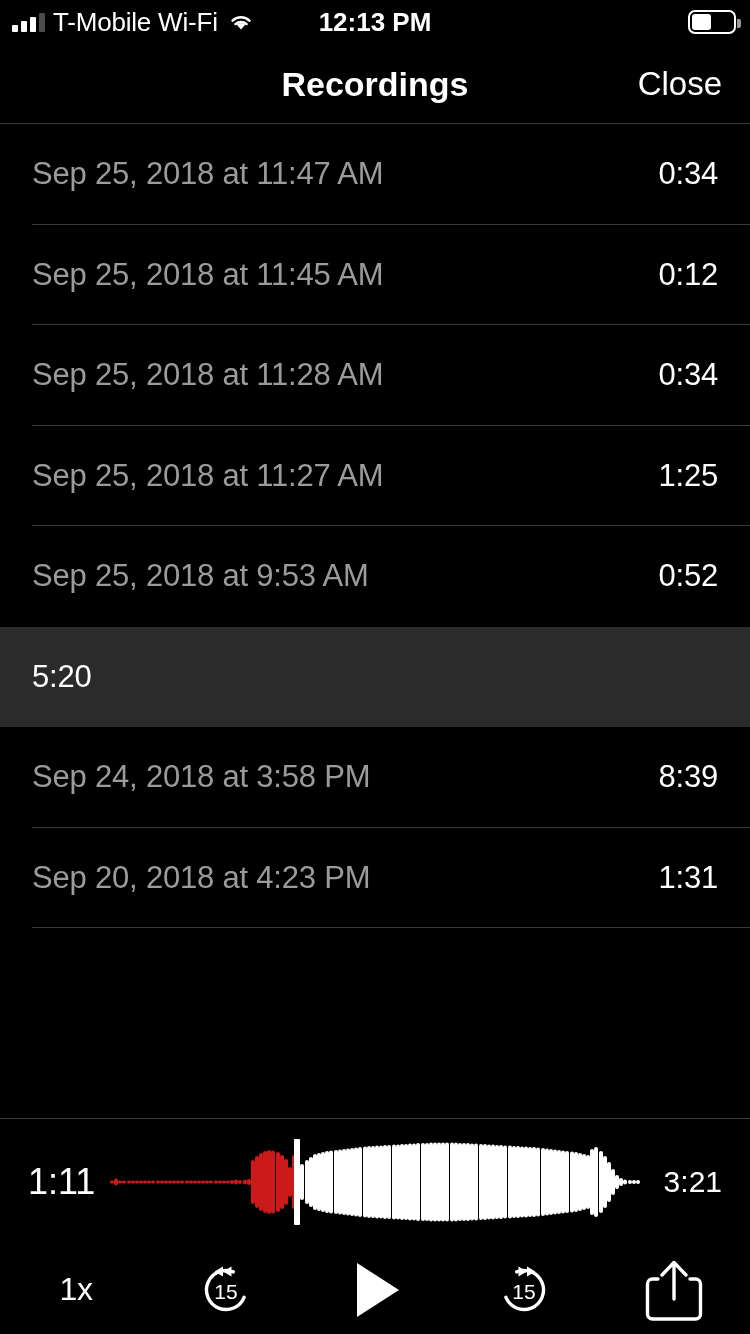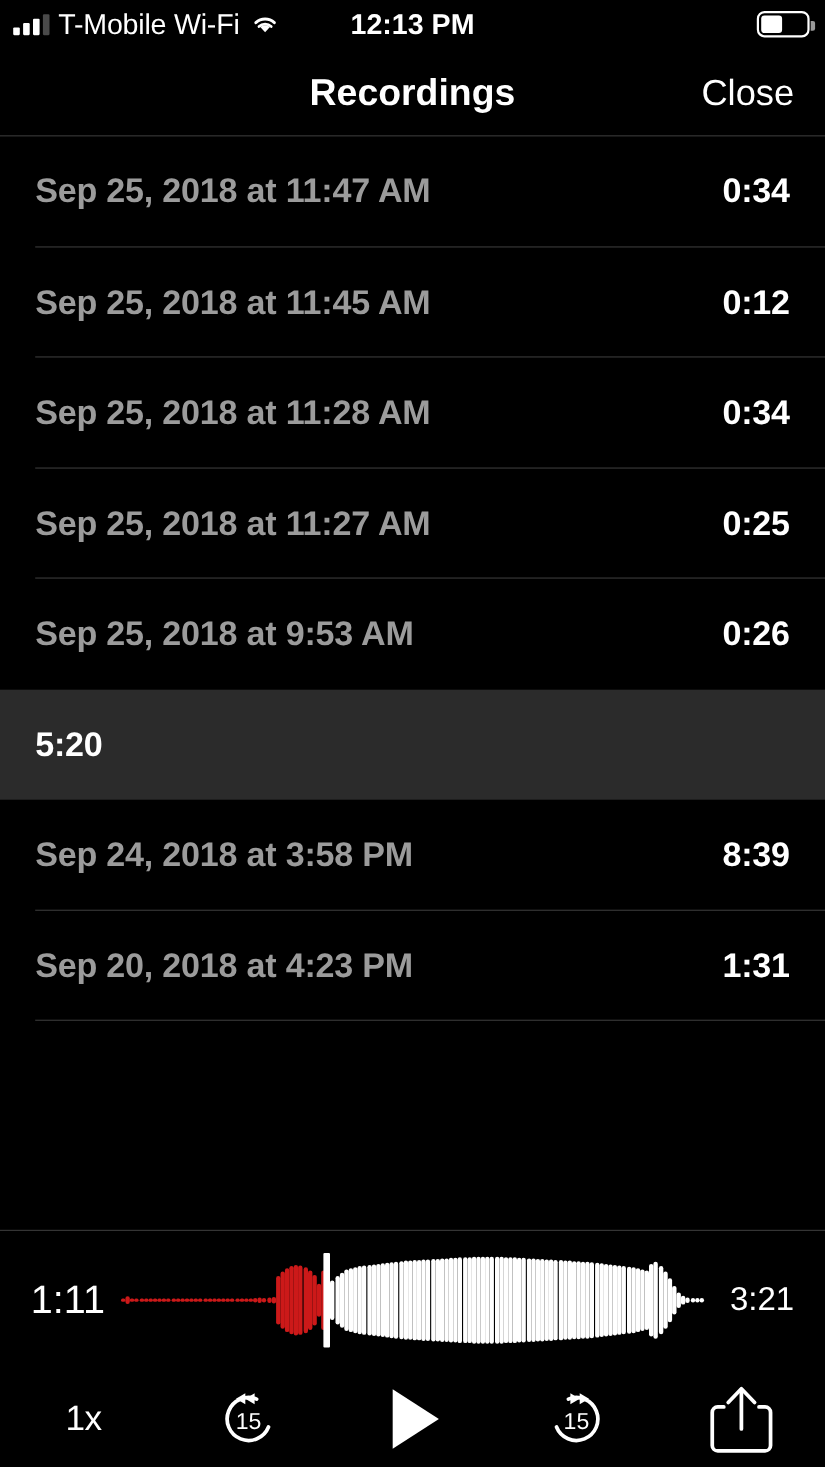--- a/index.html
+++ b/index.html
@@ -155,21 +155,20 @@
     overflow: hidden;
   }
   .row {
     position: relative;
     height: 100.5px;
     display: flex;
     align-items: center;
     justify-content: space-between;
     padding: 0 32px;
     box-sizing: border-box;
-    font-weight: bold;
   }
   .row .date {
     font-size: 31px;
     color: #9b9b9b;
     letter-spacing: -0.2px;
   }
   .row .dur {
     font-size: 31px;
     color: #ffffff;
     letter-spacing: -0.2px;
@@ -328,26 +327,26 @@
         <span class="dur">0:12</span>
         <span class="sep"></span>
       </div>
       <div class="row">
         <span class="date">Sep 25, 2018 at 11:28 AM</span>
         <span class="dur">0:34</span>
         <span class="sep"></span>
       </div>
       <div class="row">
         <span class="date">Sep 25, 2018 at 11:27 AM</span>
-        <span class="dur">0:25</span>
+        <span class="dur">1:25</span>
         <span class="sep"></span>
       </div>
       <div class="row before-selected">
         <span class="date">Sep 25, 2018 at 9:53 AM</span>
-        <span class="dur">0:26</span>
+        <span class="dur">0:52</span>
       </div>
       <div class="row selected">
         <span class="dur">5:20</span>
       </div>
       <div class="row">
         <span class="date">Sep 24, 2018 at 3:58 PM</span>
         <span class="dur">8:39</span>
         <span class="sep"></span>
       </div>
       <div class="row">

